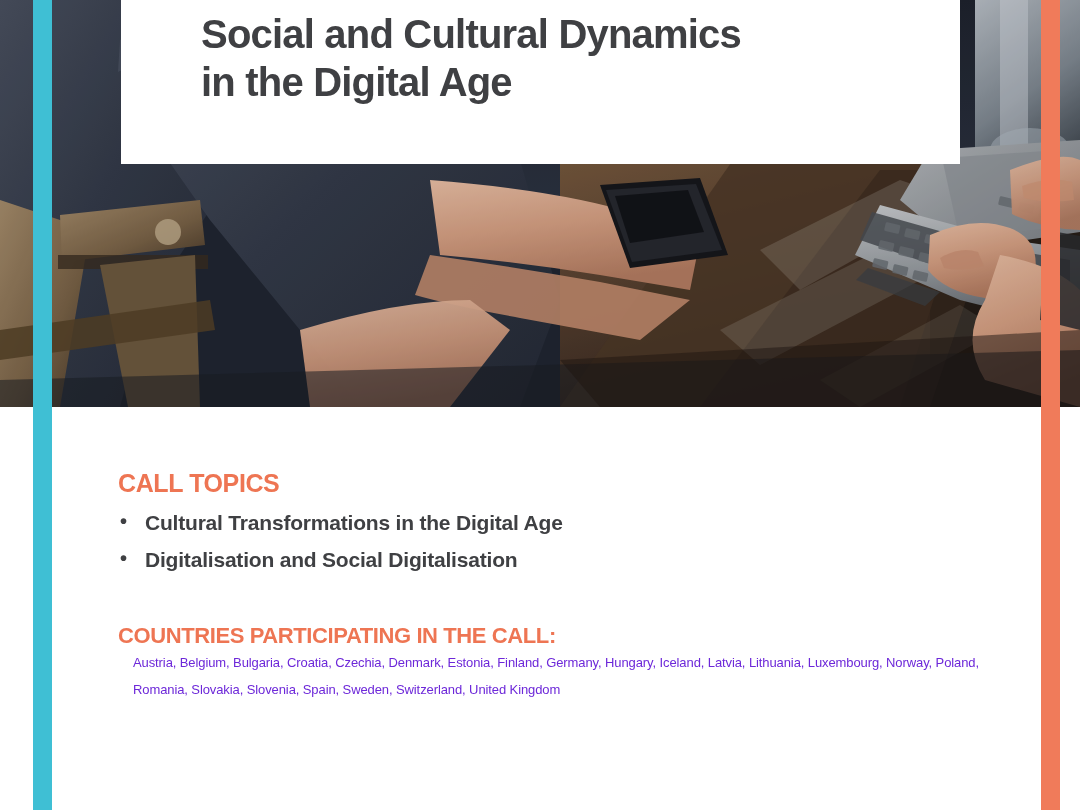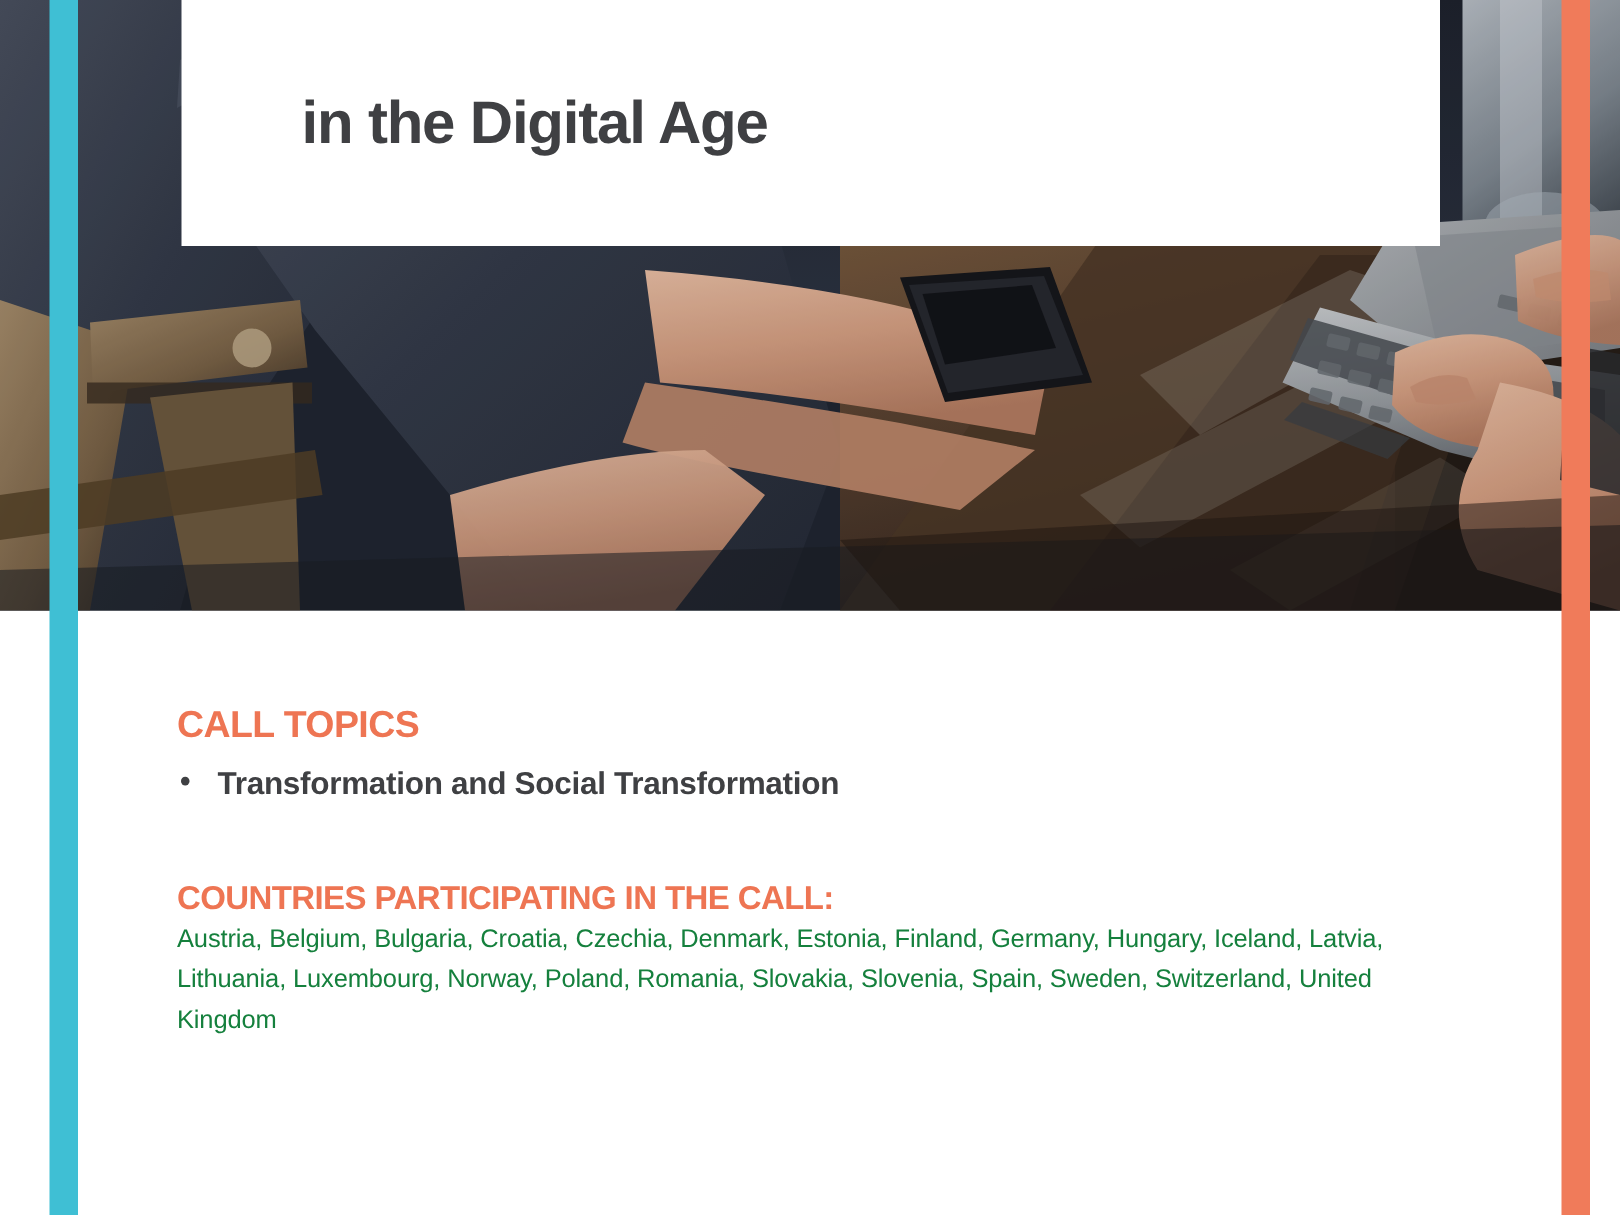--- a/index.html
+++ b/index.html
@@ -96,26 +96,27 @@
   }
   ul.topic-list li::before {
     content:"\2022";
     position:absolute;
     left:2px; top:-1px;
     font-size:20px;
     color:#3f4043;
   }
 
   .countries-text {
-    font-size:17px;
+    font-size:13px;
     line-height:27px;
-    color:#15803d;
+    color:#6d28d9;
     font-weight:normal;
     letter-spacing:-0.1px;
     max-width:848px;
+    margin-left:15px;
   }
 </style>
 </head>
 <body>
 
 <div id="page">
 
   <div class="photo-band">
     <svg class="photo-svg" viewBox="0 0 1080 407" preserveAspectRatio="none">
       <defs>
@@ -243,34 +244,35 @@
 
       <path d="M0 380 L1080 350 L1080 407 L0 407 Z" fill="#1a1d22" opacity="0.55"></path>
       <path d="M560 360 L1080 330 L1080 407 L600 407 Z" fill="#20160f" opacity="0.5"></path>
 
       <rect x="0" y="0" width="1080" height="407" fill="#0d1016" opacity="0.12"></rect>
     </svg>
   </div>
 
   <div class="title-card">
     <h1>
-      <br>
+      <span>Social and Cultural Dynamics</span><br>
       <span>in the Digital Age</span>
     </h1>
   </div>
 
   <div class="accent-bar accent-left" style="background:#3fbfd4;"></div>
   <div class="accent-bar accent-right" style="background:#f07b5a;"></div>
 
   <div class="content">
 
     <div class="section-heading h-call-topics" style="color: rgb(238, 117, 83);">CALL TOPICS</div>
 
     <ul class="topic-list">
-      <li>Transformation and Social Transformation</li>
+      <li>Cultural Transformations in the Digital Age</li>
+      <li>Digitalisation and Social Digitalisation</li>
     </ul>
 
     <div class="section-heading h-countries" style="color: rgb(238, 117, 83);">COUNTRIES PARTICIPATING IN THE CALL:</div>
 
     <div class="countries-text">Austria, Belgium, Bulgaria, Croatia, Czechia, Denmark, Estonia, Finland, Germany, Hungary, Iceland, Latvia, Lithuania, Luxembourg, Norway, Poland, Romania, Slovakia, Slovenia, Spain, Sweden, Switzerland, United Kingdom</div>
 
   </div>
 
 </div>
 

